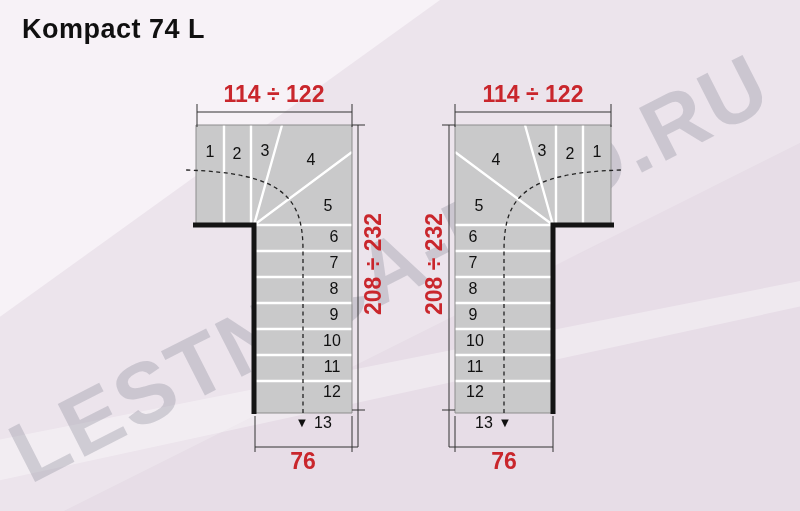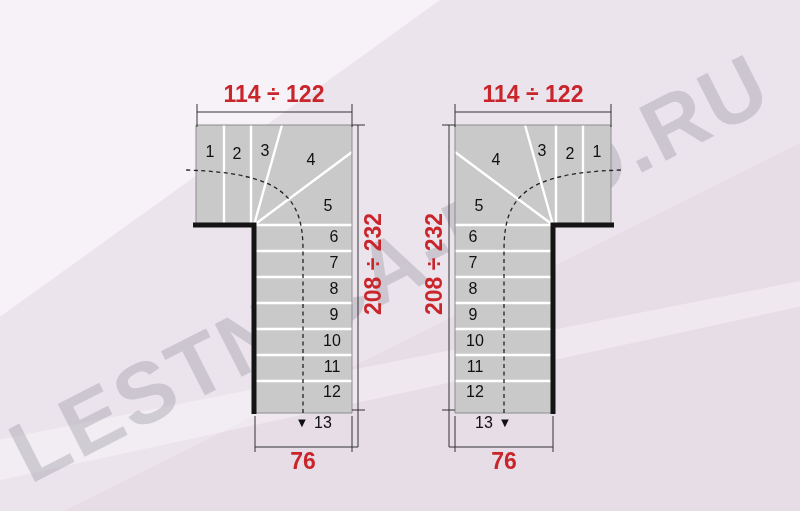--- a/index.html
+++ b/index.html
@@ -61,20 +61,21 @@
       <rect x="455" y="125" width="156" height="100" fill="#c9c9ca"></rect>
       <rect x="455" y="225" width="98" height="188" fill="#c9c9ca"></rect>
       <path d="M583,125 V225 M556,125 V225 M553,225 L525,125 M553,225 L455,152 M455,225 H553 M455,251 H553 M455,277 H553 M455,303 H553 M455,329 H553 M455,355 H553 M455,381 H553" stroke="#ffffff" stroke-width="2.4" fill="none"></path>
       <path d="M611,125 H455 V413 H553 V225 H611 Z" fill="none" stroke="#8d8d8d" stroke-width="1"></path>
       <path d="M504,413 V250 C504,196 526,173 621,170" fill="none" stroke="#222222" stroke-width="1.3" stroke-dasharray="4 3.5"></path>
       <path d="M614,225 H553 V414" fill="none" stroke="#141414" stroke-width="5" stroke-linejoin="miter"></path>
       <path d="M455,112 H611 M455,104 V127 M611,104 V127 M449,125 V447 M442,125 H455 M442,410 H455 M449,447 H553 M553,416 V452 M455,416 V452" fill="none" stroke="#333333" stroke-width="1"></path>
     </g>
   </svg>
 
+  <h1 class="title">Kompact 74 L</h1>
 
   <span class="dim" style="left:274px;top:94px">114 ÷ 122</span>
   <span class="dim" style="left:533px;top:94px">114 ÷ 122</span>
   <span class="dim vert" style="left:373px;top:264px">208 ÷ 232</span>
   <span class="dim vert" style="left:434px;top:264px">208 ÷ 232</span>
   <span class="dim" style="left:303px;top:461px">76</span>
   <span class="dim" style="left:504px;top:461px">76</span>
 
   <span class="num" style="left:210px;top:152px">1</span>
   <span class="num" style="left:237px;top:154px">2</span>

